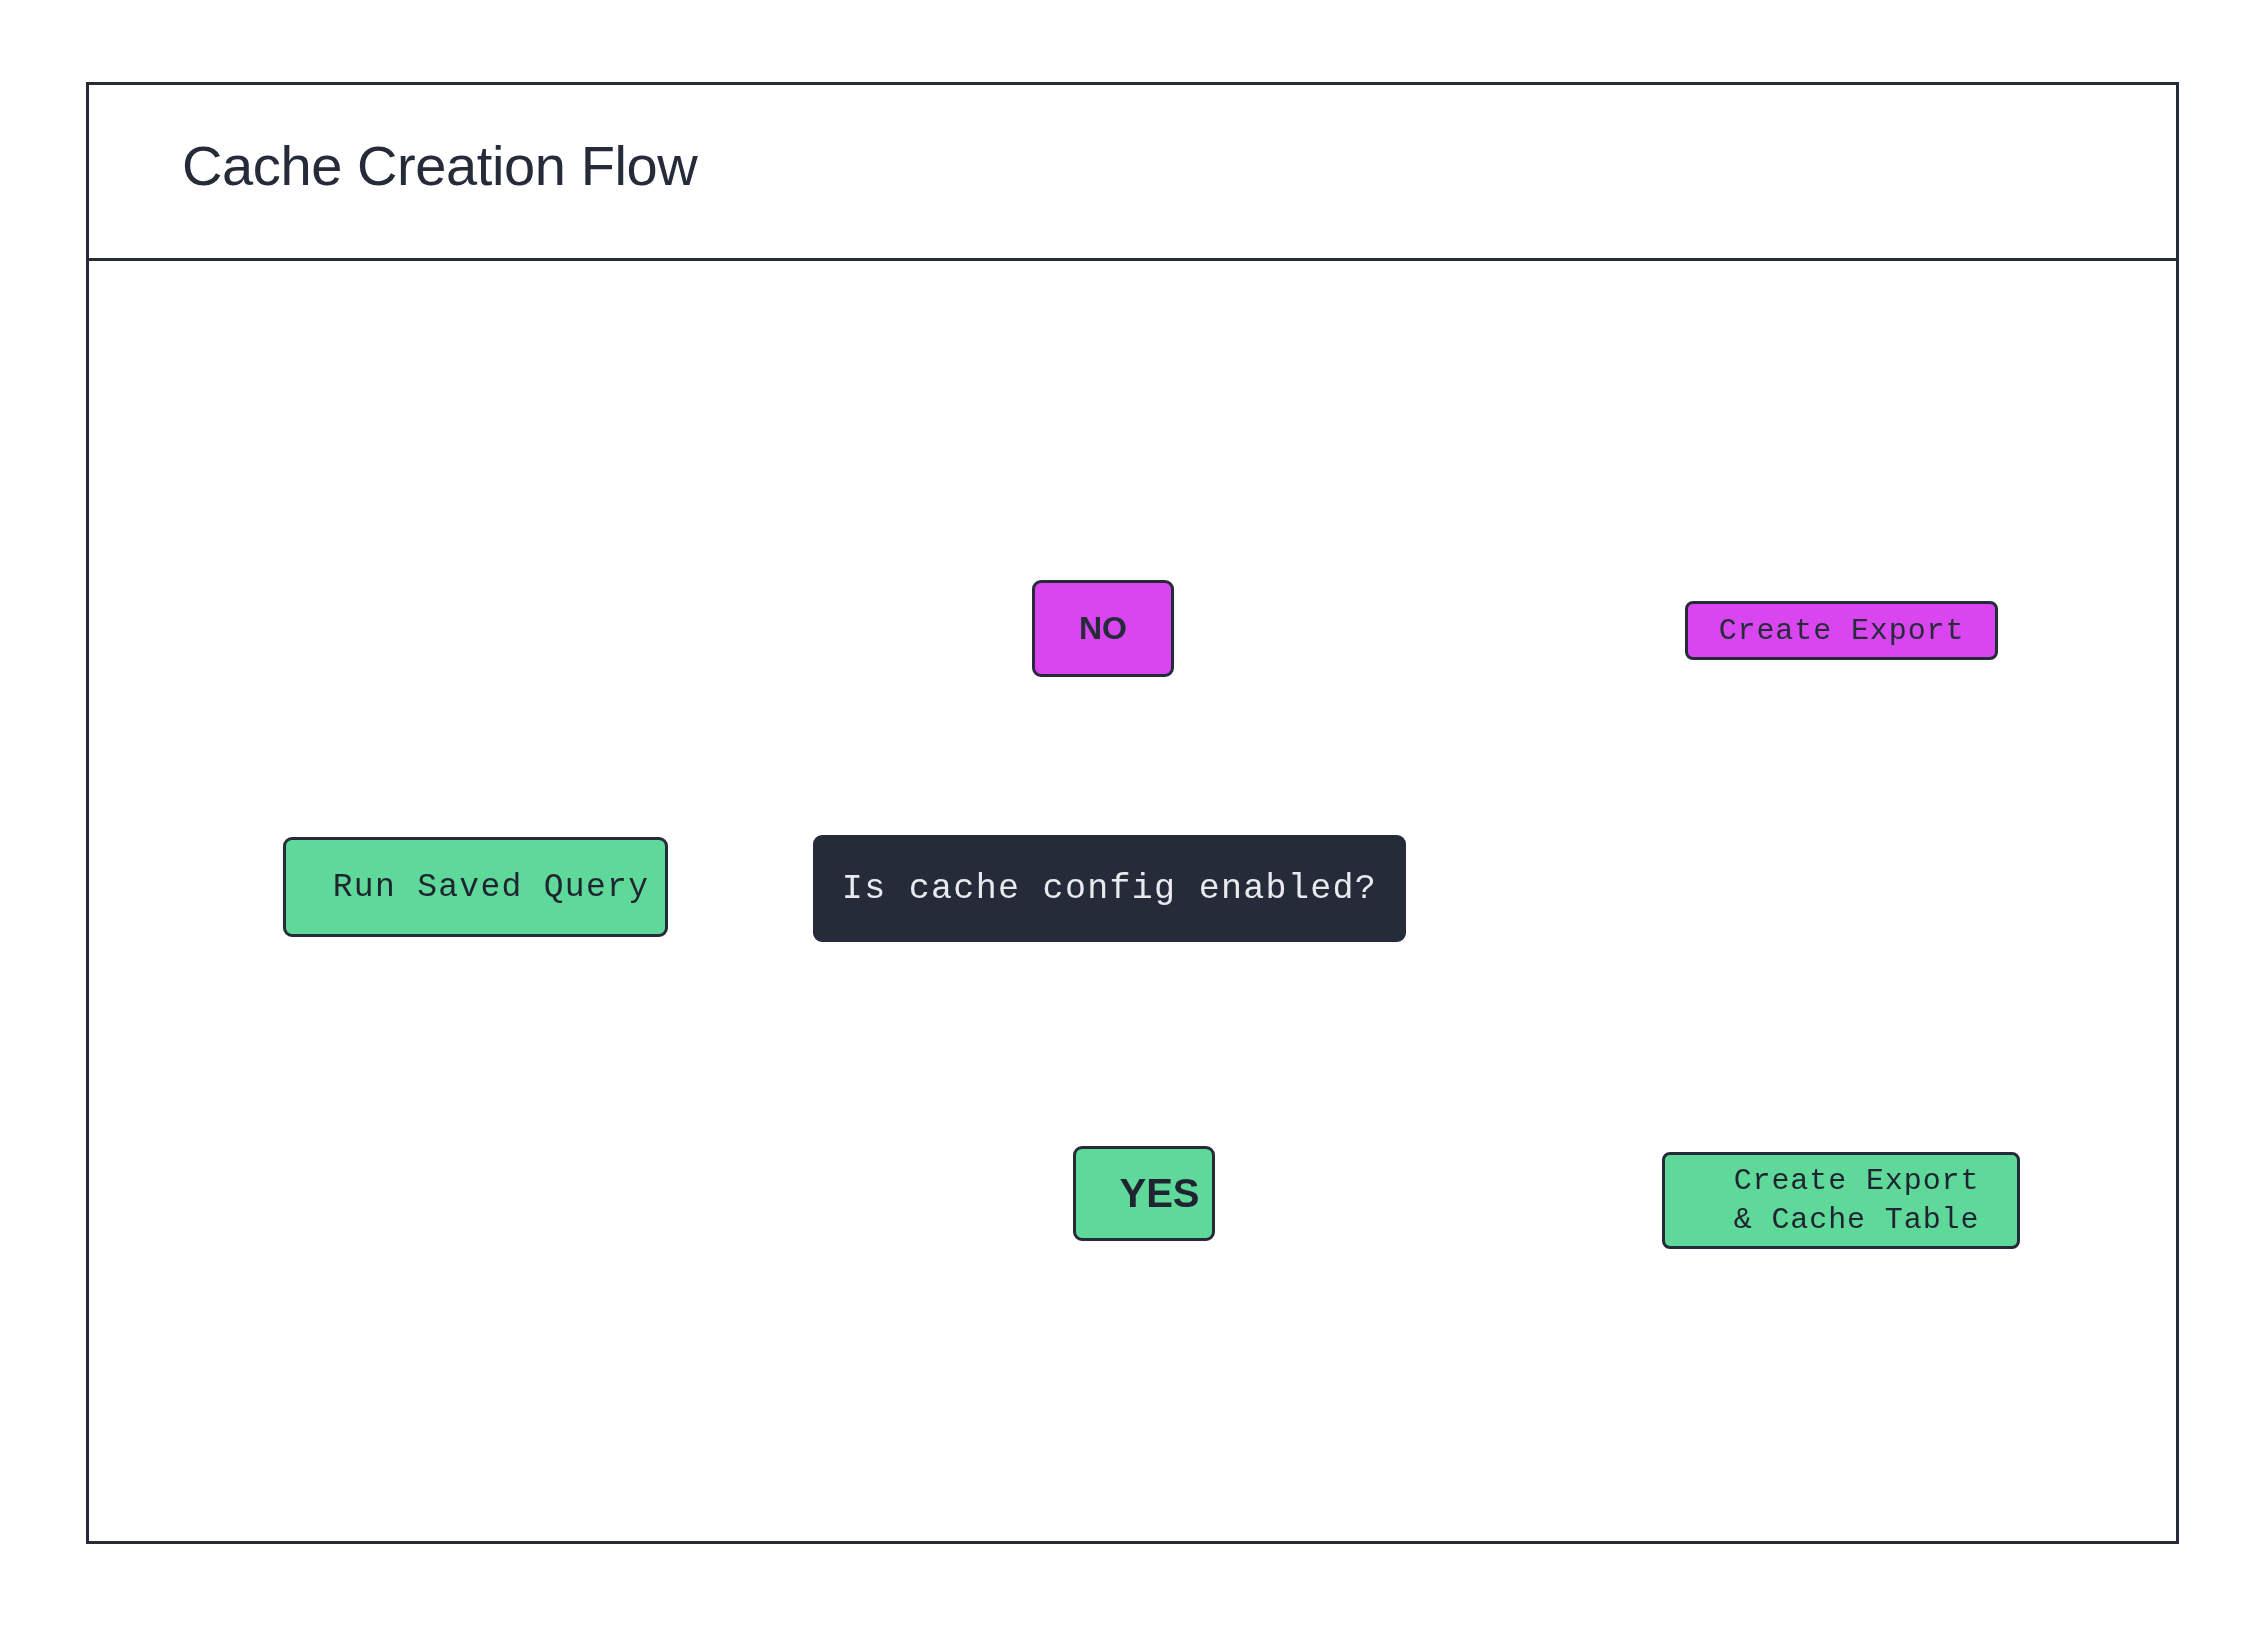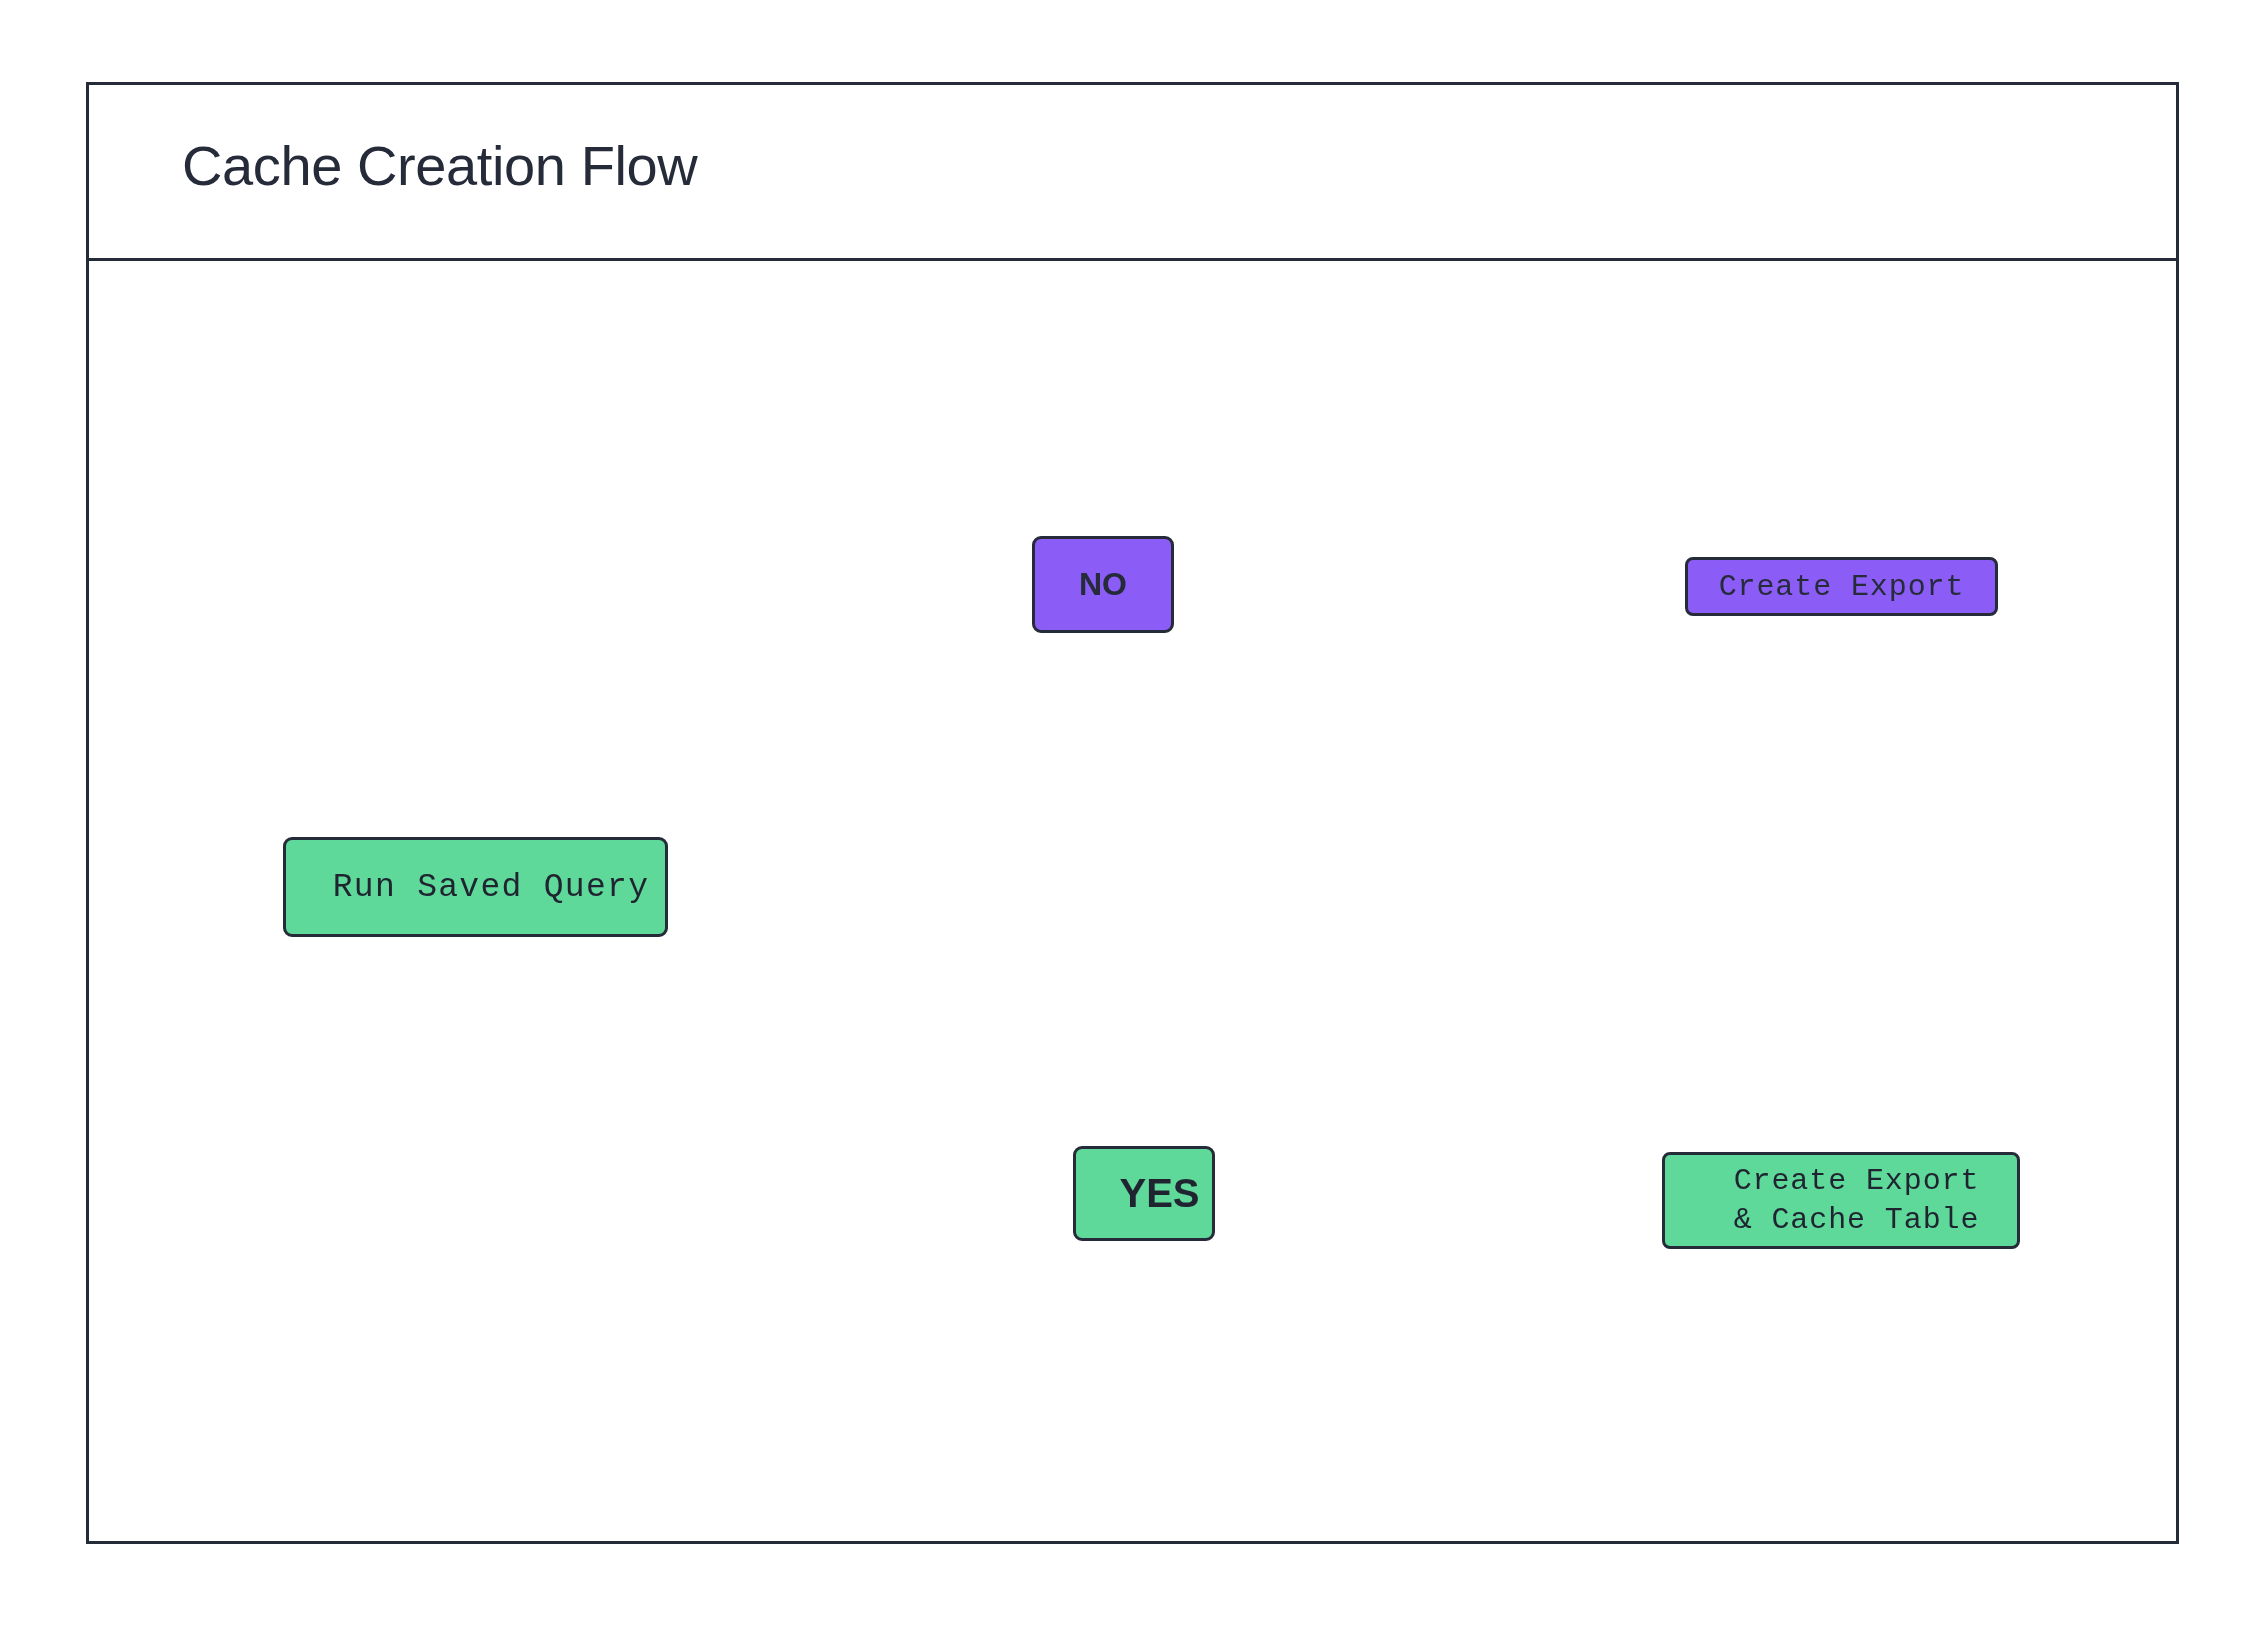--- a/index.html
+++ b/index.html
@@ -84,22 +84,23 @@
     padding-left: 31px;
   }
 
   .node-dark {
     background: #262b3a;
     color: #e8eaee;
     border-color: #262b3a;
   }
 
   .node-white {
-    background: #8b5cf6;
+    background: #d946ef;
     color: #262b3a;
+    margin-top: 44px;
   }
 
   .node-sans {
     font-family: "Liberation Sans", sans-serif;
     font-weight: bold;
   }
 
   #node-run-saved-query {
     left: 283px;
     top: 837px;
@@ -201,20 +202,23 @@
   <div class="frame">
     <div class="frame-header">
       <div class="diagram-title">Cache Creation Flow</div>
     </div>
   </div>
 
   <div class="node node-green" id="node-run-saved-query">
     <span>Run Saved Query</span>
   </div>
 
+  <div class="node node-dark" id="node-decision">
+    <span>Is cache config enabled?</span>
+  </div>
 
   <div class="node node-white node-sans" id="node-no">
     <span>NO</span>
   </div>
 
   <div class="node node-green node-sans" id="node-yes">
     <span>YES</span>
   </div>
 
   <div class="node node-white" id="node-create-export">

